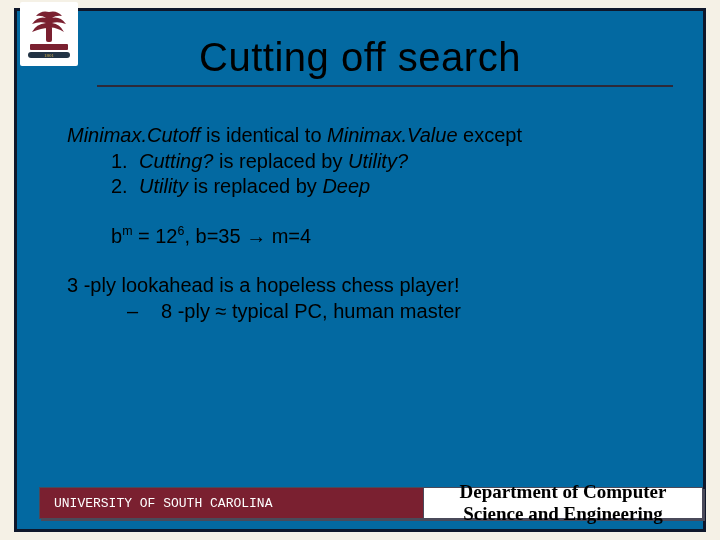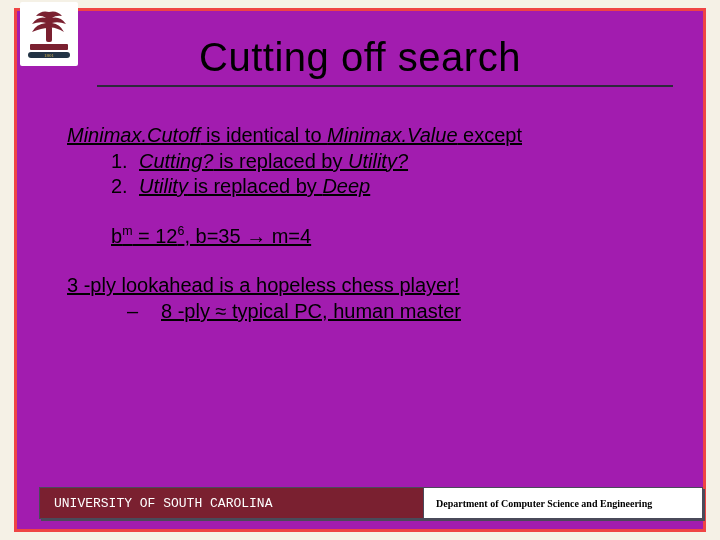--- a/index.html
+++ b/index.html
@@ -11,22 +11,22 @@
     color: #000;
     position: relative;
     overflow: hidden;
   }
   .slide {
     position: absolute;
     left: 14px;
     top: 8px;
     width: 692px;
     height: 524px;
-    border: 3px solid #ef4444;
-    background: #a21caf;
+    border: 3px solid #0f172a;
+    background: #0369a1;
   }
   .logo {
     position: absolute;
     left: 20px;
     top: 2px;
     width: 58px;
     height: 64px;
     background: #fff;
     z-index: 5;
     border-radius: 2px;
@@ -55,21 +55,21 @@
     background: #2d2a3a;
   }
   .content {
     position: absolute;
     top: 112px;
     left: 50px;
     right: 40px;
     font-size: 20px;
     line-height: 1.28;
   }
-  .block { margin-bottom: 24px; text-decoration: underline; }
+  .block { margin-bottom: 24px; }
   .indent1 { padding-left: 44px; }
   .indent1b { padding-left: 60px; }
   .li-num { display: inline-block; width: 28px; }
   .li-dash { display: inline-block; width: 34px; text-align: left; }
   .i { font-style: italic; }
   sup { font-size: 0.62em; vertical-align: super; line-height: 0; }
   .footer {
     position: absolute;
     left: 22px;
     right: 0;
@@ -88,27 +88,28 @@
     width: 384px;
     border: 1px solid #4a4a5a;
     border-right: none;
     box-shadow: 2px 2px 0 #4a4a5a;
   }
   .footer-right {
     background: #fff;
     color: #000;
     font-family: "Times New Roman", Times, serif;
     font-weight: bold;
-    font-size: 10px;
+    font-size: 19px;
     display: flex;
     align-items: center;
     padding: 0 12px;
     flex: 1;
     border: 1px solid #4a4a5a;
     box-shadow: 2px 2px 0 #4a4a5a;
+    text-align: center;
   }
 </style>
 </head>
 <body>
 
 <div class="logo">
   <svg width="46" height="52" viewBox="0 0 46 52">
     <g fill="#7a2030">
       <path d="M23 4 Q15 2 10 8 Q16 7 20 10 Q12 8 6 16 Q14 13 20 15 Q10 16 6 24 Q16 20 22 20 Q28 18 38 24 Q34 16 26 15 Q32 13 40 16 Q34 8 26 10 Q30 7 36 8 Q31 2 23 4 Z"></path>
       <rect x="20" y="18" width="6" height="16" rx="2"></rect>

